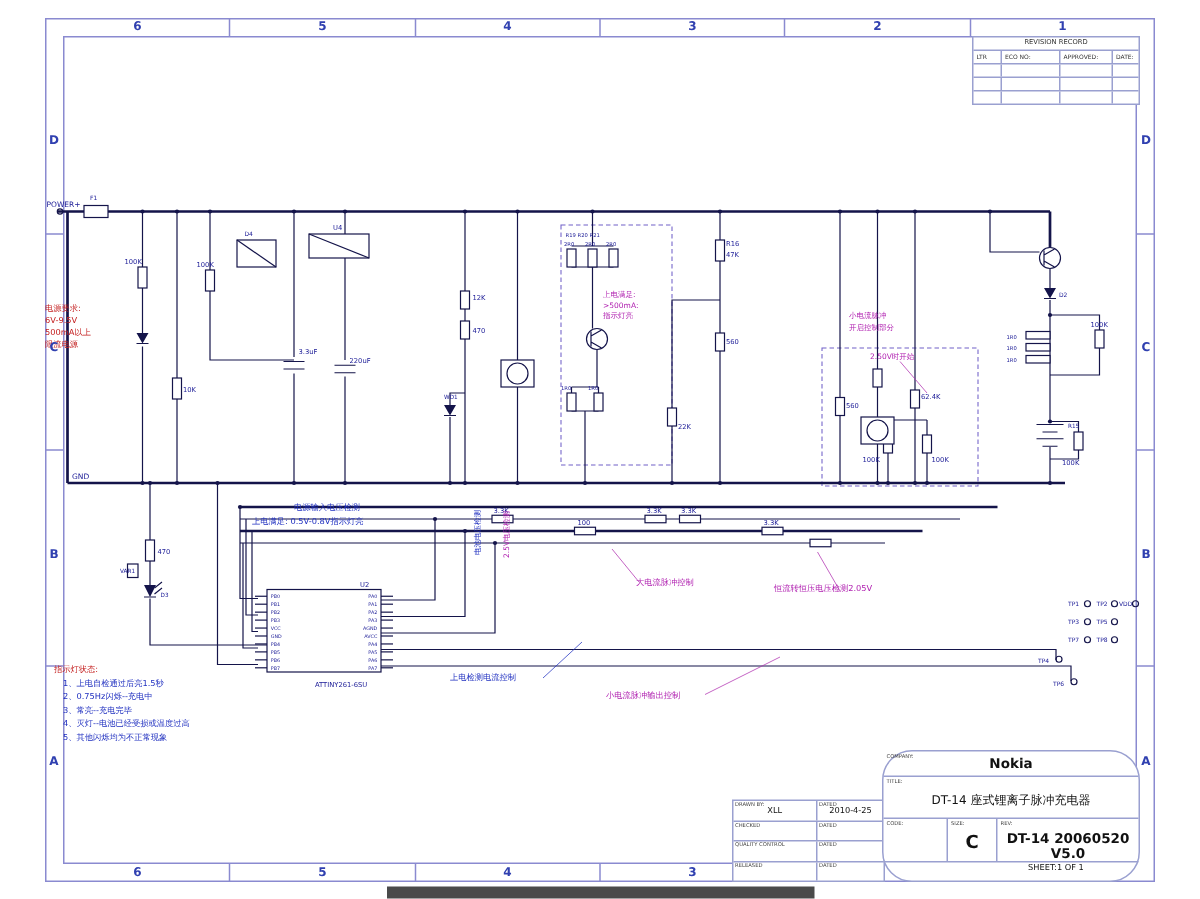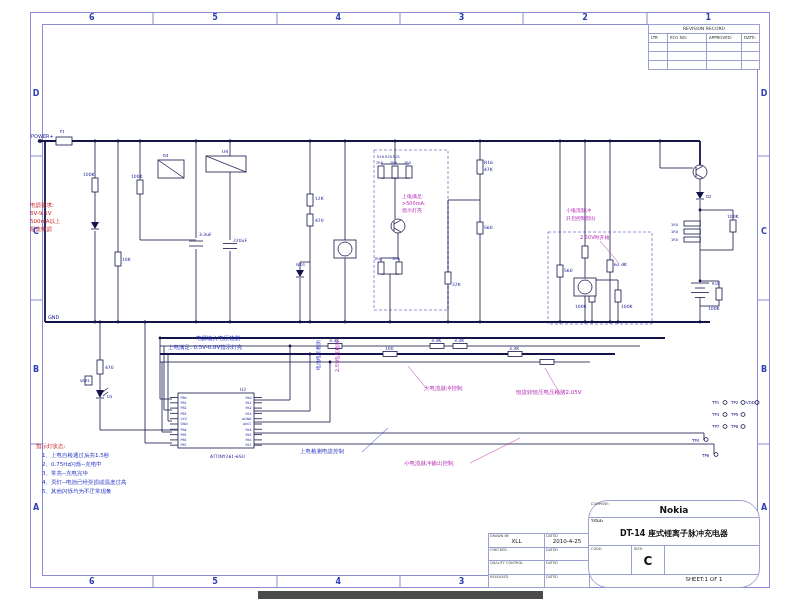--- a/index.html
+++ b/index.html
@@ -32,21 +32,21 @@
   .ab-cell{position:relative;overflow:hidden;}
   .ab-c1{width:55px;border-right:1px solid #9aa0d0;}
   .ab-c2{flex:1;}
   .ab-lbl{position:absolute;left:1px;top:0;font-size:3.5px;color:#444;}
   .ab-val{position:absolute;left:0;right:0;top:4px;text-align:center;font-size:5.5px;color:#111;}
 
   .tb-right{left:588px;top:500px;width:170px;height:86px;display:flex;flex-direction:column;border-radius:20px;}
   .tr-row{position:relative;border-bottom:1px solid #9aa0d0;overflow:hidden;}
   .tr-row:last-child{border-bottom:none;}
   .r-company{height:16px;}
-  .r-title{height:28px;font-weight:bold;}
+  .r-title{height:28px;}
   .r-code{height:28px;display:flex;}
   .r-sheet{height:12px;}
   .tiny-lbl{position:absolute;left:2px;top:1px;font-size:3.5px;color:#444;}
   .company-name{position:absolute;left:0;right:0;top:4px;text-align:center;font-size:9px;font-weight:bold;color:#111;}
   .title-text{position:absolute;left:0;right:0;top:10px;text-align:center;font-size:8px;color:#111;}
   .code-cell{position:relative;border-right:1px solid #9aa0d0;}
   .cc1{width:42px;}.cc2{width:32px;}.cc3{flex:1;border-right:none;}
   .size-val{position:absolute;left:0;right:0;top:8px;text-align:center;font-size:12px;font-weight:bold;color:#111;}
   .doc-no{position:absolute;left:0;right:0;top:9px;text-align:center;font-size:9px;font-weight:bold;color:#111;}
   .sheet-val{position:absolute;left:60px;right:0;top:1px;text-align:center;font-size:5.5px;color:#111;}
@@ -456,20 +456,24 @@
       <span class="title-text">DT-14 座式锂离子脉冲充电器</span>
     </div>
     <div class="tr-row r-code">
       <div class="code-cell cc1">
         <span class="tiny-lbl">CODE:</span>
       </div>
       <div class="code-cell cc2">
         <span class="tiny-lbl">SIZE:</span>
         <span class="size-val">C</span>
       </div>
+      <div class="code-cell cc3">
+        <span class="tiny-lbl">REV:</span>
+        <span class="doc-no">DT-14 20060520 V5.0</span>
+      </div>
     </div>
     <div class="tr-row r-sheet">
       <span class="sheet-val">SHEET:1 OF 1</span>
     </div>
   </div>
 
   <div class="watermark"></div>
 </div>
 
 </body></html>

